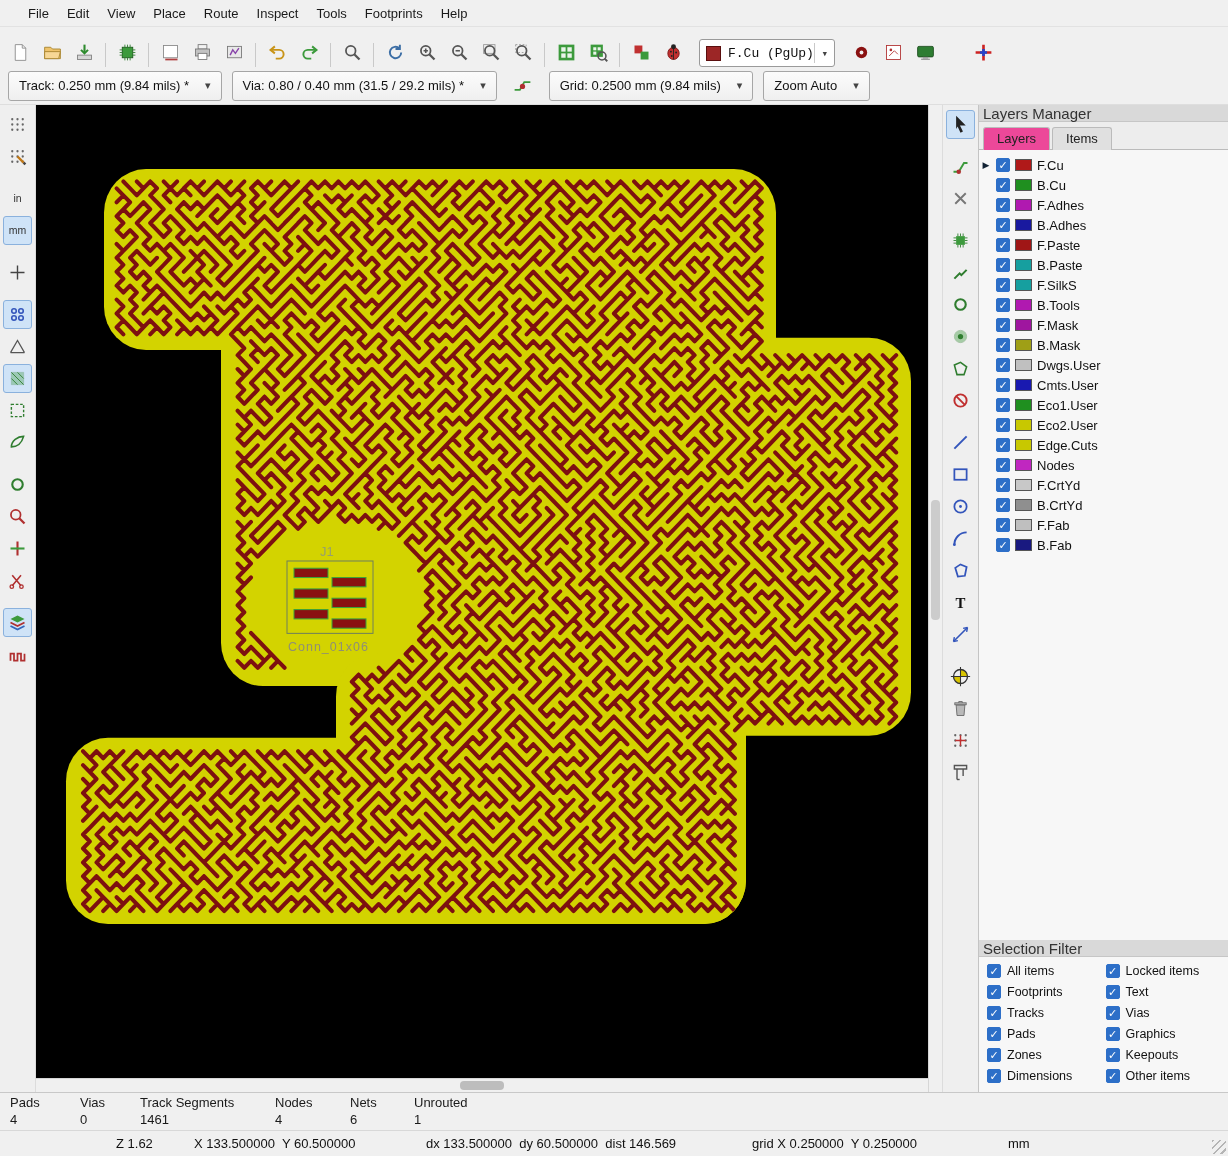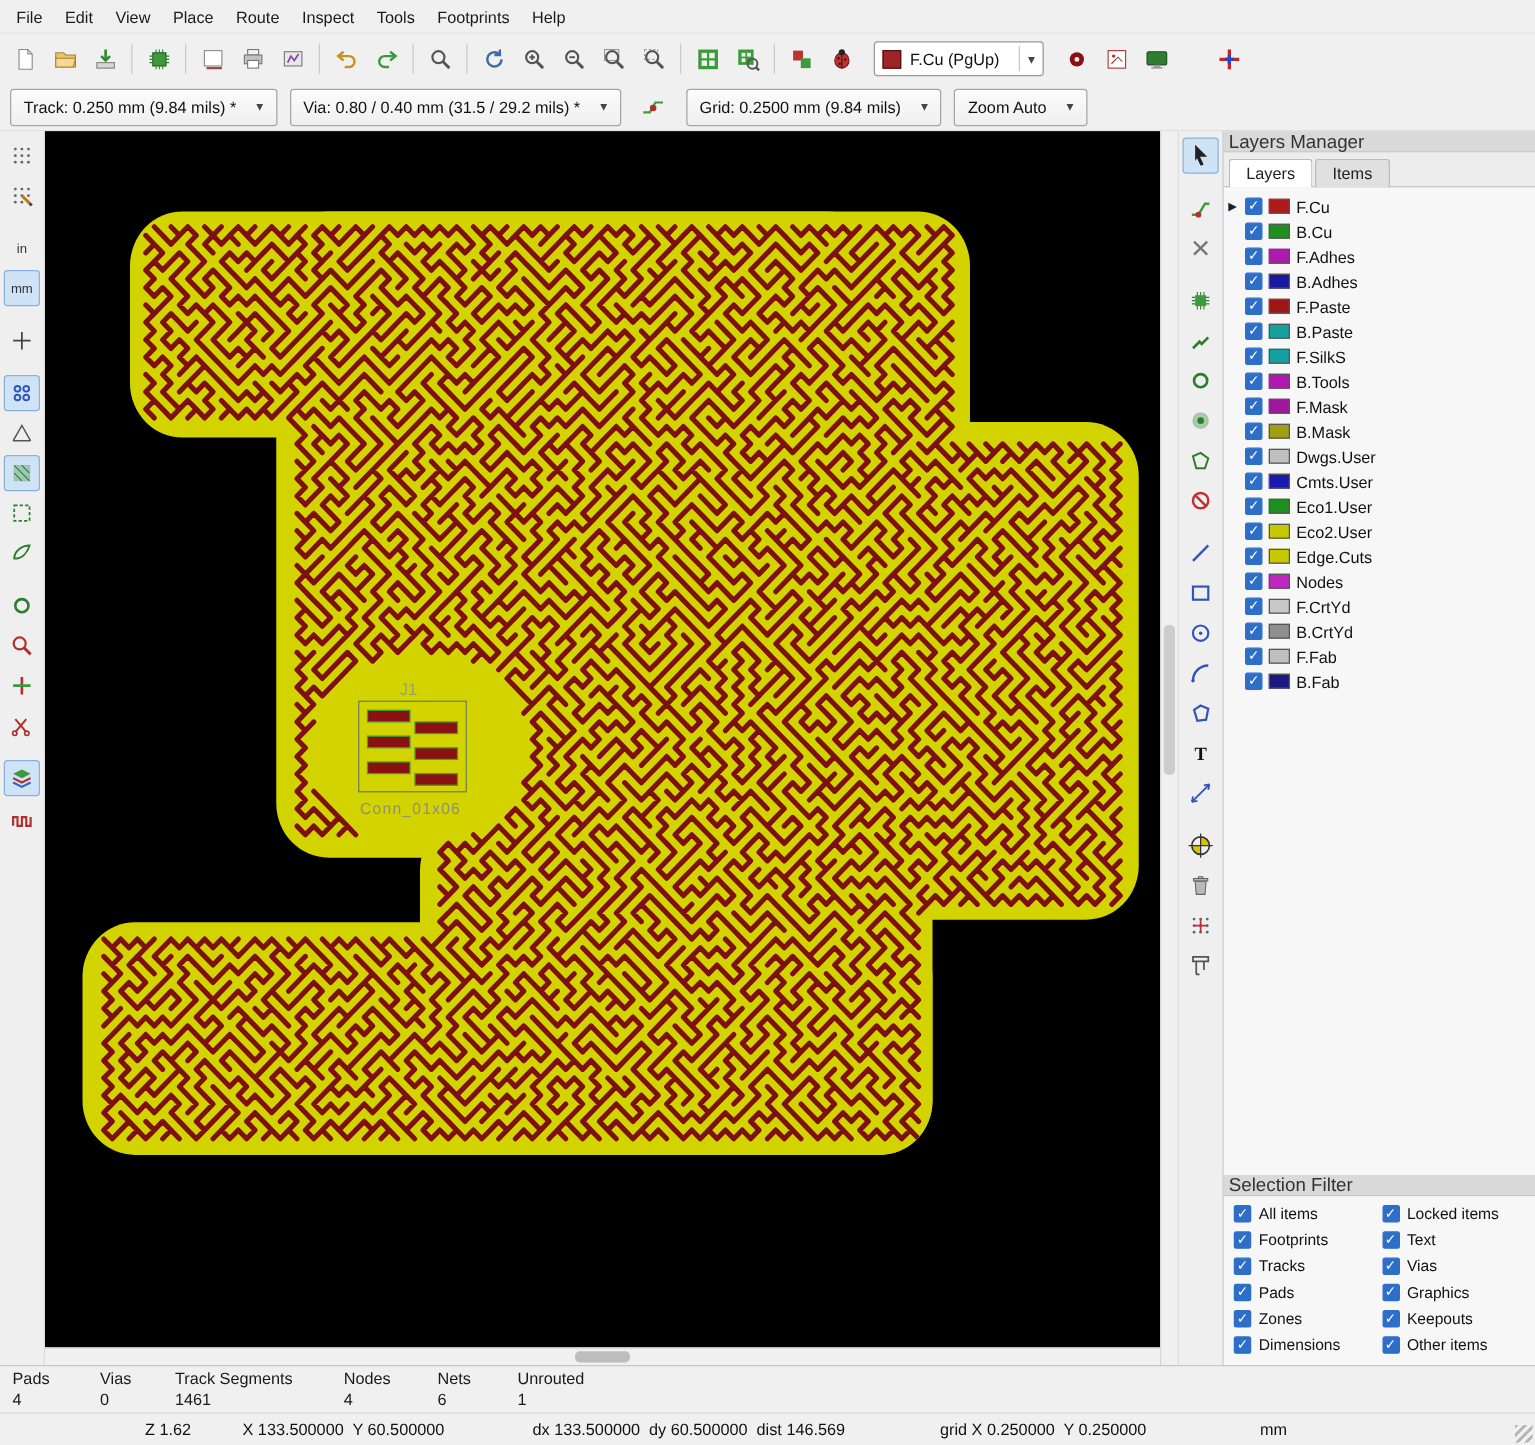--- a/index.html
+++ b/index.html
@@ -11,25 +11,25 @@
   .window { width: 1228px; height: 1156px; display: flex; flex-direction: column; }
 
   
   .titlebar { height: 32px; background: #1e3c6e; color: #fff; display: flex; align-items: center; padding-left: 6px; flex: 0 0 auto; }
   .titlebar .app-icon { width: 22px; height: 20px; display: flex; align-items: center; justify-content: center; margin-right: 6px; }
   .title-text { font-size: 13px; }
   .titlebar .spacer { flex: 1; }
   .win-btn { width: 45px; height: 32px; display: flex; align-items: center; justify-content: center; font-size: 13px; cursor: default; }
 
   
-  .menubar { height: 27px; background: #f0f0f0; display: flex; align-items: center; padding-left: 4px; border-bottom: 1px solid #e2e2e2; flex: 0 0 auto; }
+  .menubar { height: 27px; background: #f0f0f0; display: flex; align-items: center; padding-left: 19px; border-bottom: 1px solid #e2e2e2; flex: 0 0 auto; }
   .menu-item { padding: 4px 9px; font-size: 13px; color: #1a1a1a; }
 
   
-  .toolbar1 { height: 40px; background: #f0f0f0; display: flex; align-items: center; padding-left: 4px; flex: 0 0 auto; }
+  .toolbar1 { height: 40px; background: #f0f0f0; display: flex; align-items: flex-end; padding-left: 4px; flex: 0 0 auto; font-family: Liberation Mono, monospace; }
   .tbtn { width: 30px; height: 30px; display: flex; align-items: center; justify-content: center; border-radius: 3px; margin: 0 1px; }
   .tsep { width: 1px; height: 24px; background: #c9c9c9; margin: 0 5px; }
   .tgap { width: 26px; }
   .layer-combo { height: 28px; width: 136px; background: #fff; border: 1px solid #9a9a9a; border-radius: 3px; display: flex; align-items: center; padding: 0 6px; margin: 0 10px; }
   .lswatch { width: 15px; height: 15px; border: 1px solid #5a0f0f; display: inline-block; }
   .llabel { font-size: 13px; margin-left: 7px; flex: 1; color: #111; }
   .lsep { width: 1px; height: 20px; background: #c9c9c9; margin-right: 6px; }
   .caret { font-size: 11px; color: #444; }
 
   .toolbar2 { height: 38px; background: #f0f0f0; display: flex; align-items: center; padding-left: 8px; gap: 10px; border-bottom: 1px solid #dedede; flex: 0 0 auto; }
@@ -51,21 +51,21 @@
   .hscroll { height: 14px; background: #f0f0f0; border-top: 1px solid #d6d6d6; position: relative; flex: 0 0 auto; }
   .hthumb { position: absolute; left: calc(50% - 22px); top: 2px; width: 44px; height: 9px; background: #bdbdbd; border-radius: 4px; }
   .vscroll { width: 14px; background: #f0f0f0; border-left: 1px solid #d6d6d6; position: relative; flex: 0 0 auto; }
   .vthumb { position: absolute; top: 40%; left: 2px; width: 9px; height: 120px; background: #cccccc; border-radius: 4px; }
 
   
   .layers-panel { width: 250px; background: #f0f0f0; border-left: 1px solid #c4c4c4; display: flex; flex-direction: column; flex: 0 0 auto; }
   .pane-caption { height: 17px; background: #d9d9d9; border-bottom: 1px solid #c6c6c6; font-size: 15px; color: #333; display: flex; align-items: center; padding-left: 4px; flex: 0 0 auto; }
   .tabs { display: flex; padding: 4px 4px 0 4px; gap: 2px; background: #ededed; border-bottom: 1px solid #bbb; flex: 0 0 auto; }
   .tab { padding: 3px 13px 4px 13px; font-size: 13px; color: #222; border: 1px solid #bbb; border-bottom: none; border-radius: 3px 3px 0 0; background: #e0e0e0; position: relative; top: 1px; }
-  .tab.active { background: #ffffff; }
+  .tab.active { background: #ec4899; }
   .layer-list { background: #f7f7f7; flex: 1; padding-top: 5px; overflow: hidden; }
   .layer-row { height: 20px; display: flex; align-items: center; padding-left: 2px; gap: 5px; font-size: 13px; color: #111; }
   .larrow { width: 10px; font-size: 9px; color: #123; text-align: center; }
   .cb { width: 14px; height: 14px; background: #2d6fc8; border: 1px solid #2d6fc8; border-radius: 2px; color: #fff; font-size: 11px; line-height: 12px; text-align: center; display: inline-flex; align-items: center; justify-content: center; flex: 0 0 auto; }
   .swatch { width: 17px; height: 12px; border: 1px solid #555; display: inline-block; flex: 0 0 auto; }
   .filter-grid { background: #f7f7f7; display: grid; grid-template-columns: 1fr 1fr; padding: 7px 4px 9px 8px; row-gap: 7px; flex: 0 0 auto; }
   .fcell { display: flex; align-items: center; gap: 6px; font-size: 12.5px; color: #111; }
 
   
   .status1 { height: 38px; background: #f0f0f0; border-top: 1px solid #c8c8c8; display: flex; padding-left: 10px; flex: 0 0 auto; }

